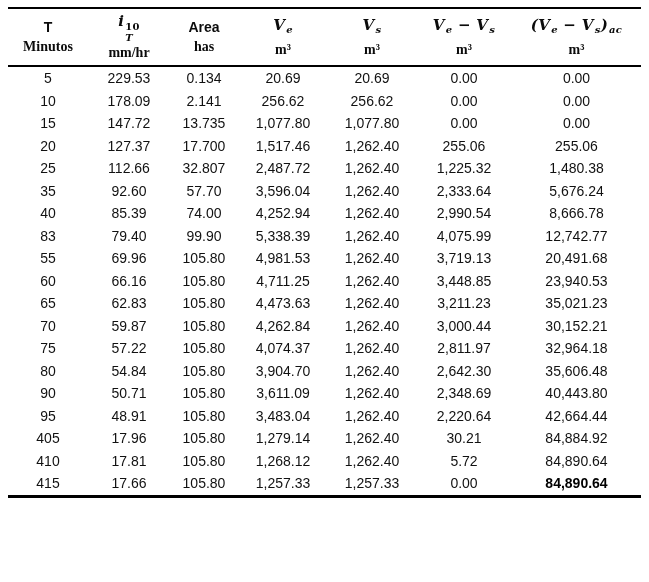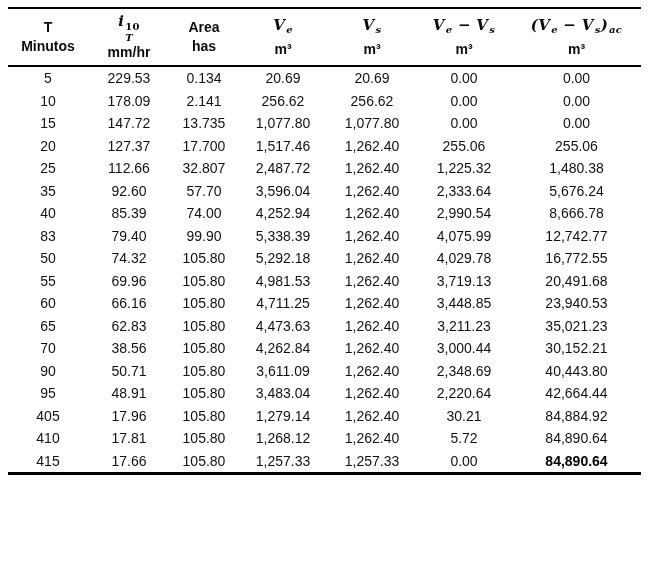--- a/index.html
+++ b/index.html
@@ -36,21 +36,21 @@
     border-bottom: 2px solid #000;
     padding: 2px 0 3px 0;
     text-align: center;
     vertical-align: middle;
     font-weight: 700;
     font-size: 14px;
     line-height: 19px;
     color: #0b0b0b;
   }
   .hline1 { line-height: 20px; }
-  .hline2 { line-height: 19px; }
+  .hline2 { line-height: 19px; font-family: Liberation Serif, serif; }
 
   
   .math {
     font-family: "DejaVu Serif", serif;
     font-style: italic;
     font-weight: 700;
     font-size: 15px;
     letter-spacing: 0.3px;
   }
   .math .sb {
@@ -205,29 +205,20 @@
         <tr>
           <td>83</td>
           <td>79.40</td>
           <td>99.90</td>
           <td>5,338.39</td>
           <td>1,262.40</td>
           <td>4,075.99</td>
           <td>12,742.77</td>
         </tr>
         <tr>
-          <td>50</td>
-          <td>74.32</td>
-          <td>105.80</td>
-          <td>5,292.18</td>
-          <td>1,262.40</td>
-          <td>4,029.78</td>
-          <td>16,772.55</td>
-        </tr>
-        <tr>
           <td>55</td>
           <td>69.96</td>
           <td>105.80</td>
           <td>4,981.53</td>
           <td>1,262.40</td>
           <td>3,719.13</td>
           <td>20,491.68</td>
         </tr>
         <tr>
           <td>60</td>
@@ -242,26 +233,44 @@
           <td>65</td>
           <td>62.83</td>
           <td>105.80</td>
           <td>4,473.63</td>
           <td>1,262.40</td>
           <td>3,211.23</td>
           <td>35,021.23</td>
         </tr>
         <tr>
           <td>70</td>
-          <td>38.56</td>
+          <td>59.87</td>
           <td>105.80</td>
           <td>4,262.84</td>
           <td>1,262.40</td>
           <td>3,000.44</td>
           <td>30,152.21</td>
+        </tr>
+        <tr>
+          <td>75</td>
+          <td>57.22</td>
+          <td>105.80</td>
+          <td>4,074.37</td>
+          <td>1,262.40</td>
+          <td>2,811.97</td>
+          <td>32,964.18</td>
+        </tr>
+        <tr>
+          <td>80</td>
+          <td>54.84</td>
+          <td>105.80</td>
+          <td>3,904.70</td>
+          <td>1,262.40</td>
+          <td>2,642.30</td>
+          <td>35,606.48</td>
         </tr>
         <tr>
           <td>90</td>
           <td>50.71</td>
           <td>105.80</td>
           <td>3,611.09</td>
           <td>1,262.40</td>
           <td>2,348.69</td>
           <td>40,443.80</td>
         </tr>

